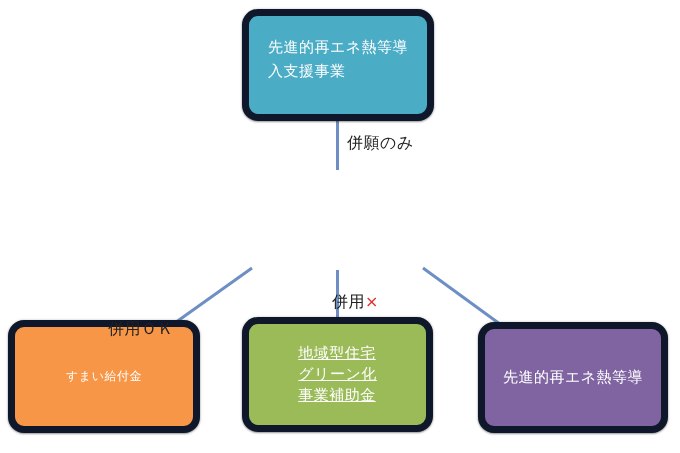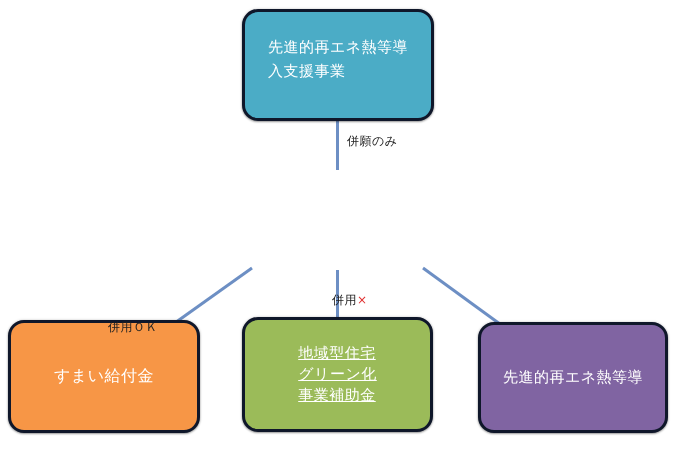--- a/index.html
+++ b/index.html
@@ -23,48 +23,48 @@
     height: 453px;
     z-index: 0;
   }
   .connectors line {
     stroke: var(--connector-color, #6d8fc4);
     stroke-width: 3;
   }
   .node {
     position: absolute;
     z-index: 1;
-    border: 3px solid #0f172a;
+    border: 7px solid #0f172a;
     border-radius: 16px;
     box-shadow: 0 1px 2px rgba(0,0,0,0.35), 0 0 3px rgba(0,0,0,0.18);
     display: flex;
     align-items: center;
     justify-content: center;
     box-sizing: border-box;
     color: var(--node-text-color, #ffffff);
   }
   .node .label {
     white-space: pre-line;
     text-align: left;
     font-size: 15px;
     letter-spacing: 0.5px;
   }
   .node-top      { left: 242px; top: 9px;   width: 192px; height: 112px; }
   .node-top .label { line-height: 1.6; padding-bottom: 12px; }
   .node-middle   { left: 242px; top: 163px; width: 192px; height: 110px; }
   .node-middle .label { line-height: 1.35; }
   .node-bottom-left   { left: 8px;   top: 320px; width: 192px; height: 113px; }
-  .node-bottom-left .label { font-size: 16px; text-align: center; }
+  .node-bottom-left .label { font-size: 12px; text-align: center; }
   .node-bottom-center { left: 242px; top: 317px; width: 191px; height: 115px; }
   .node-bottom-center .label { line-height: 1.4; }
   .node-bottom-right  { left: 478px; top: 322px; width: 190px; height: 111px; }
   .edge-label {
     position: absolute;
     z-index: 2;
-    font-size: 12px;
+    font-size: 16px;
     letter-spacing: 0.5px;
     color: var(--label-color, #222222);
     white-space: nowrap;
   }
   .edge-label-top     { left: 347px; top: 133px; }
   .edge-label-ok      { left: 108px; top: 301px; margin-top: 18px; }
   .edge-label-no      { left: 332px; top: 292px; }
   .edge-label-inquiry { left: 511px; top: 290px; }
   .mark {
     color: var(--mark-color, #e03030);

